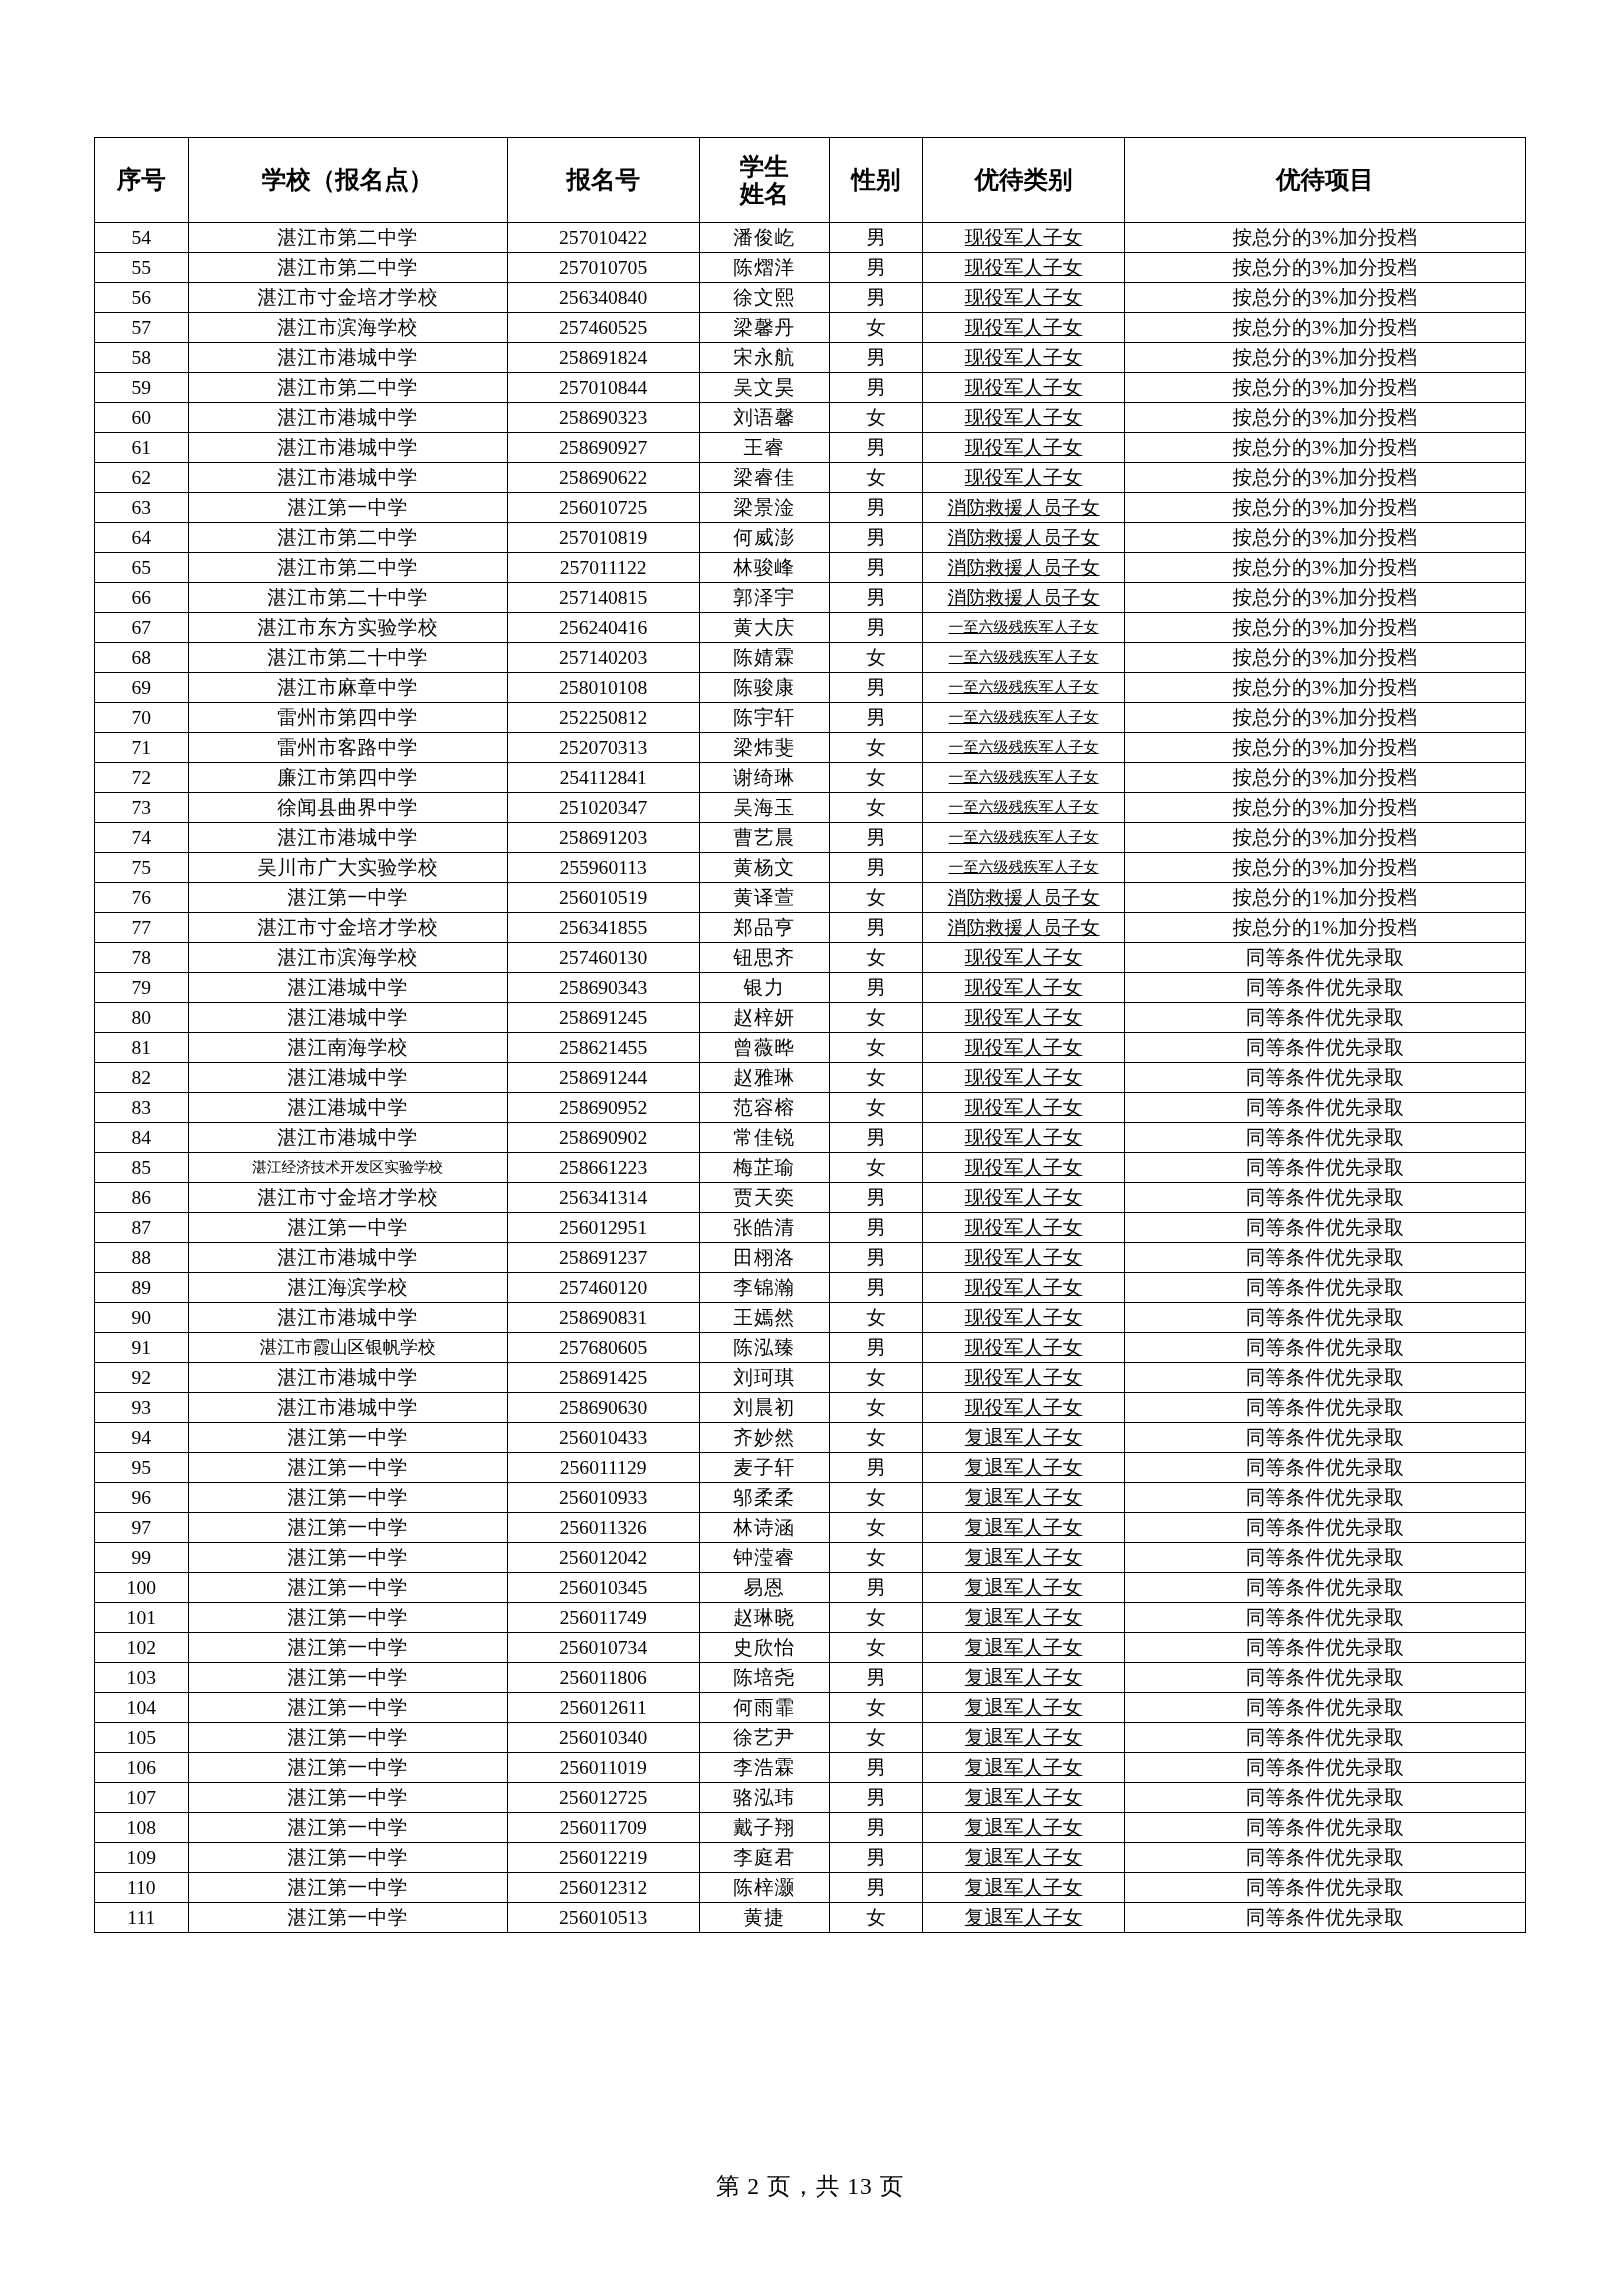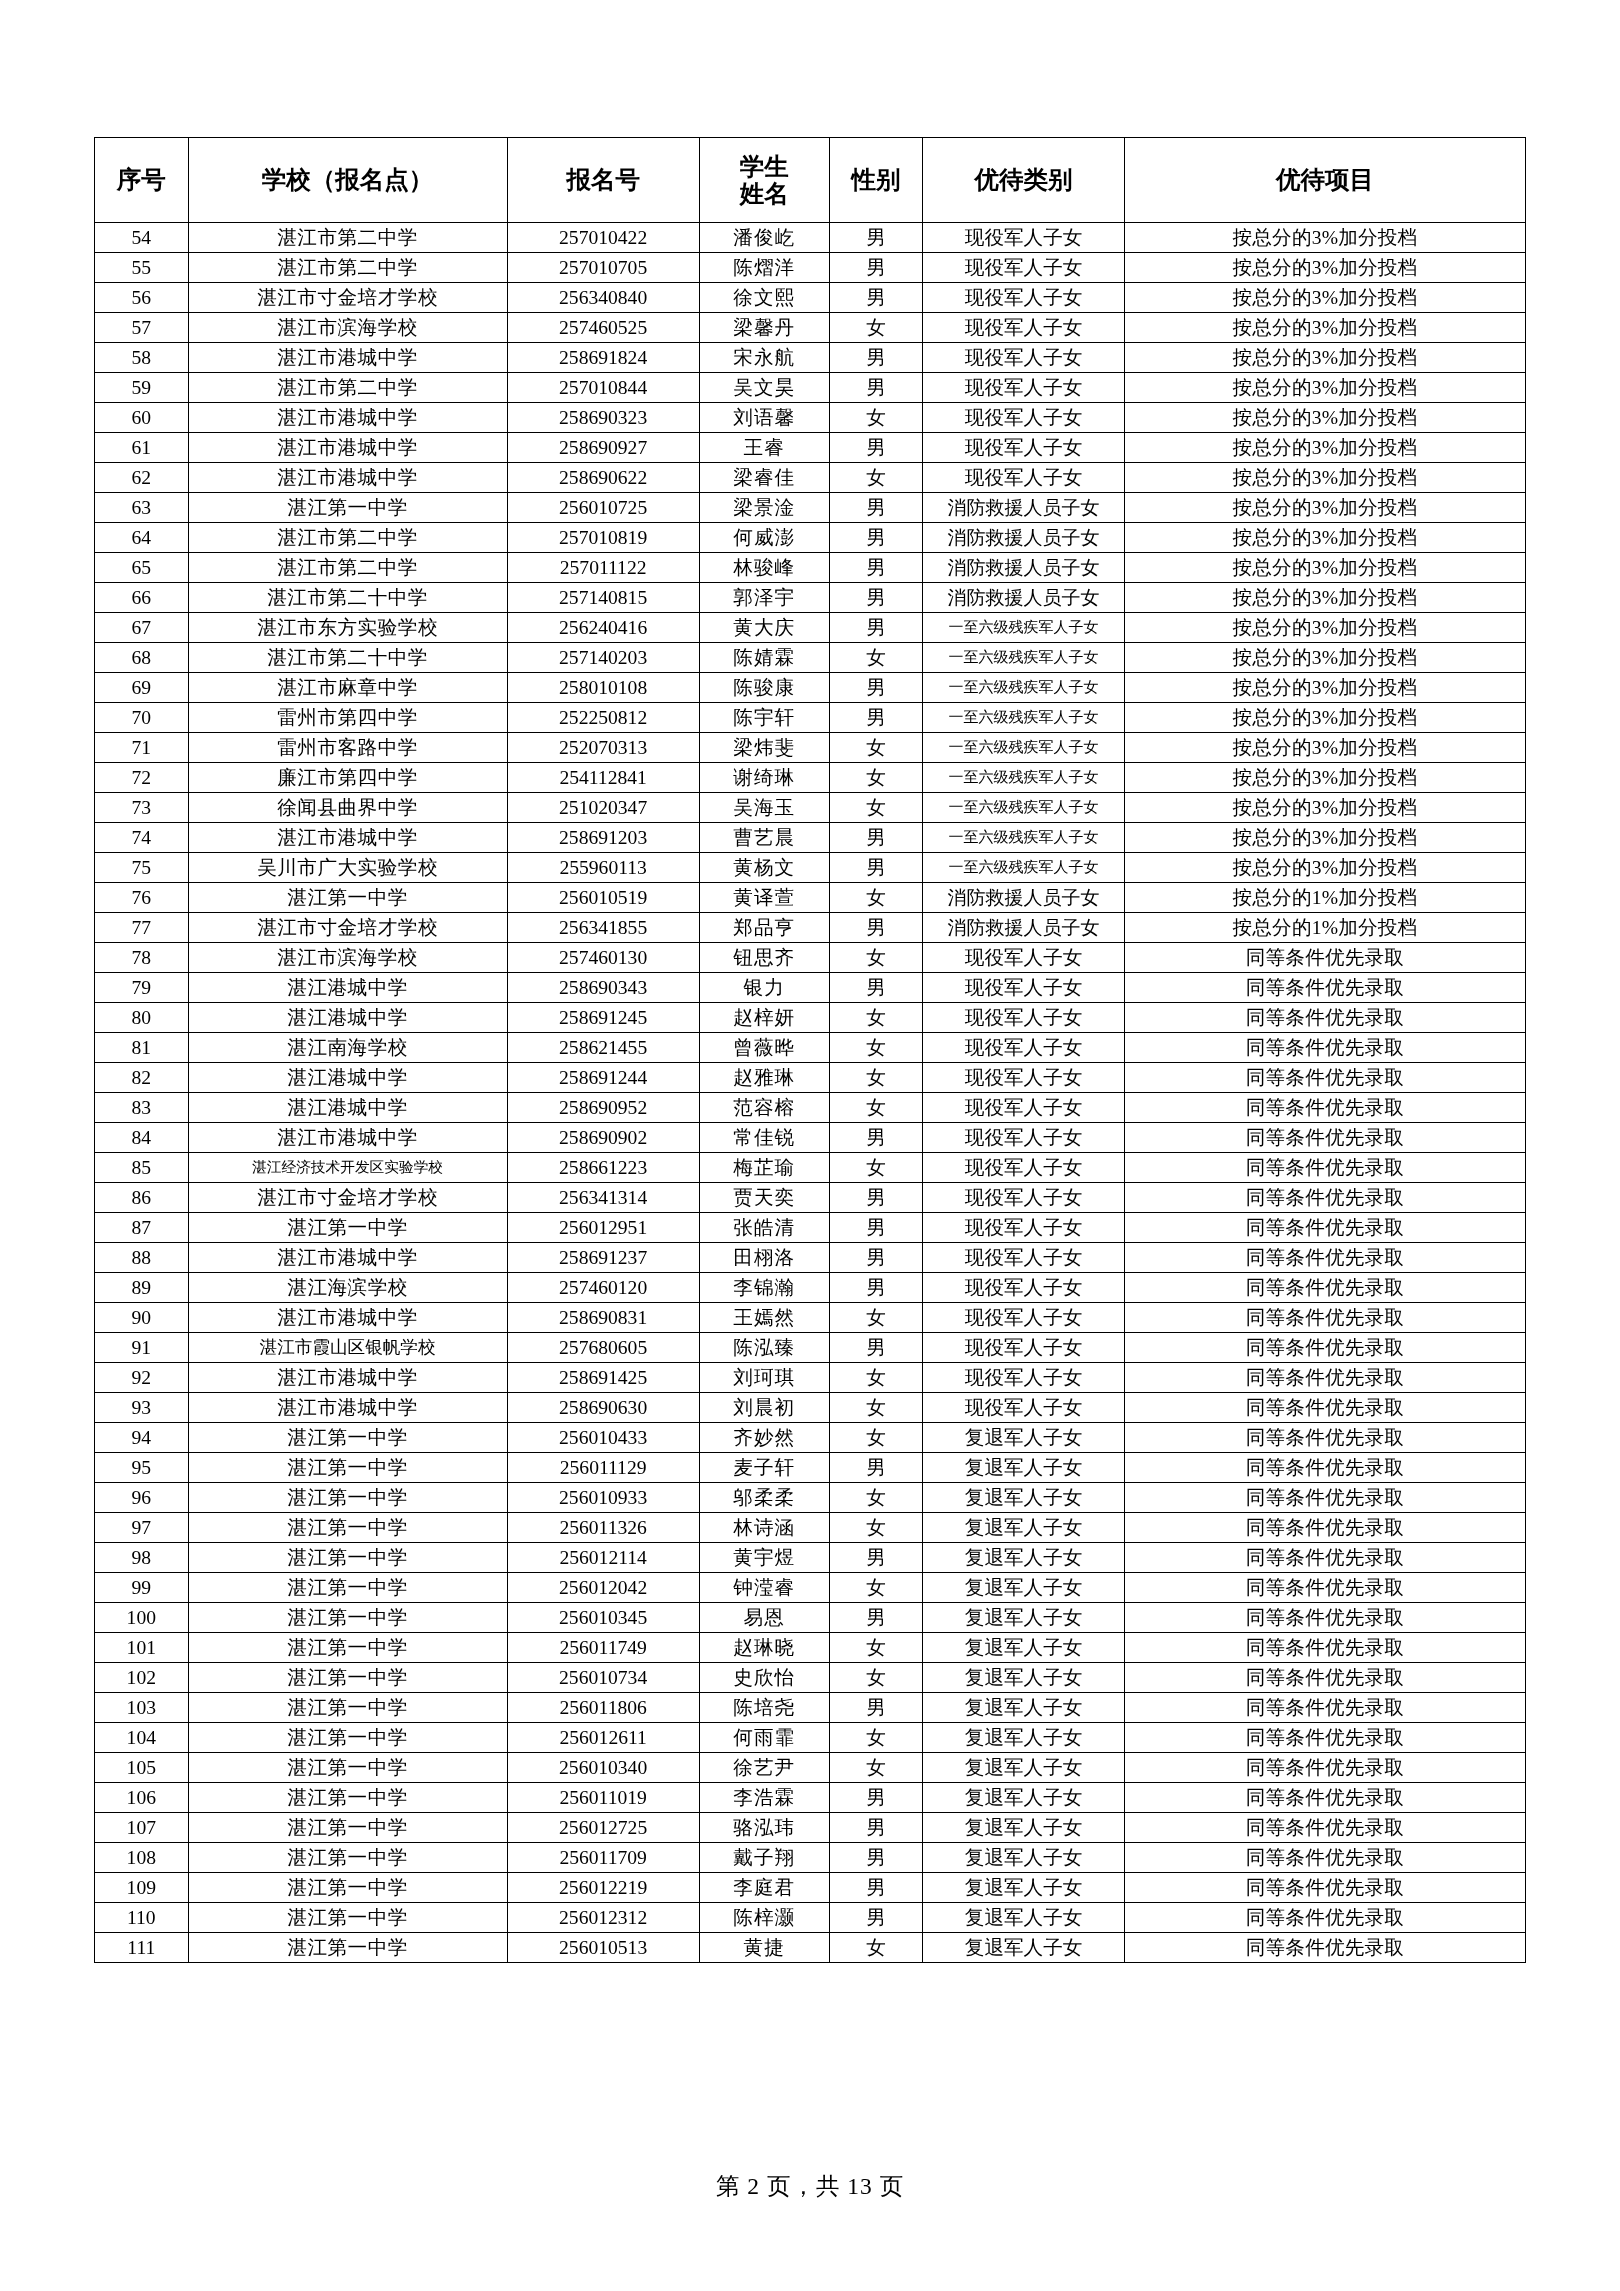--- a/index.html
+++ b/index.html
@@ -56,21 +56,21 @@
   .col-cat    { width: 163px; }
   .col-item   { width: 333px; }
 
   td.c-school { font-size: 20.6px; letter-spacing: 0.5px; }
   td.c-school.shrink-1 { font-size: 17.6px; letter-spacing: 0; }
   td.c-school.shrink-2 { font-size: 14.7px; letter-spacing: 0; }
   td.c-regno  { font-size: 20.6px; font-family: "Liberation Serif", serif; }
   td.c-name   { font-size: 20.6px; letter-spacing: 1px; }
   td.c-seq    { font-size: 20.6px; }
   td.c-sex    { font-size: 20.6px; }
-  td.c-cat    { font-size: 19.6px; }
+  td.c-cat    { font-size: 19.6px; text-decoration: underline; }
   td.c-cat.shrink-1 { font-size: 19px; }
   td.c-cat.shrink-2 { font-size: 15px; }
   td.c-item   { font-size: 20.6px; letter-spacing: 0.2px; }
 
   .hdr-name-stack { display: block; line-height: 1.12; }
 
   .footer {
     position: absolute;
     left: 0;
     right: 0;
@@ -492,29 +492,20 @@
           <tr>
             <td class="c-seq col-seq">97</td>
             <td class="c-school col-school">湛江第一中学</td>
             <td class="c-regno col-regno">256011326</td>
             <td class="c-name col-name">林诗涵</td>
             <td class="c-sex col-sex">女</td>
             <td class="c-cat col-cat">复退军人子女</td>
             <td class="c-item col-item">同等条件优先录取</td>
           </tr>
           <tr>
-            <td class="c-seq col-seq">98</td>
-            <td class="c-school col-school">湛江第一中学</td>
-            <td class="c-regno col-regno">256012114</td>
-            <td class="c-name col-name">黄宇煜</td>
-            <td class="c-sex col-sex">男</td>
-            <td class="c-cat col-cat">复退军人子女</td>
-            <td class="c-item col-item">同等条件优先录取</td>
-          </tr>
-          <tr>
             <td class="c-seq col-seq">99</td>
             <td class="c-school col-school">湛江第一中学</td>
             <td class="c-regno col-regno">256012042</td>
             <td class="c-name col-name">钟滢睿</td>
             <td class="c-sex col-sex">女</td>
             <td class="c-cat col-cat">复退军人子女</td>
             <td class="c-item col-item">同等条件优先录取</td>
           </tr>
           <tr>
             <td class="c-seq col-seq">100</td>

